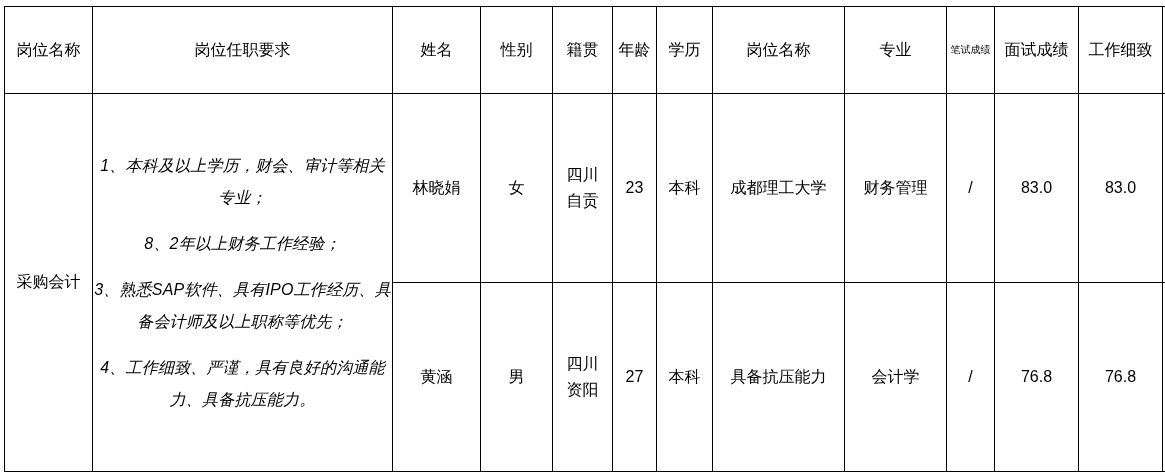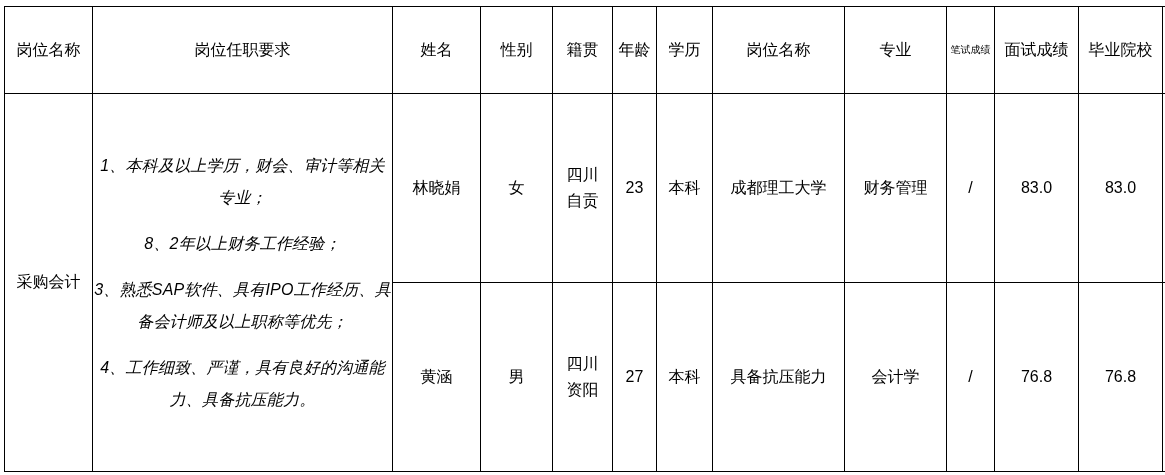--- a/index.html
+++ b/index.html
@@ -112,21 +112,21 @@
         <td>岗位任职要求</td>
         <td>姓名</td>
         <td>性别</td>
         <td>籍贯</td>
         <td>年龄</td>
         <td>学历</td>
         <td>岗位名称</td>
         <td>专业</td>
         <td class="narrow">笔试成绩</td>
         <td>面试成绩</td>
-        <td>毕业院校</td>
+        <td>工作细致</td>
         <td>排名</td>
       </tr>
 
       <tr class="row-body">
         <td class="post-name" rowspan="2">采购会计</td>
         <td class="req" rowspan="2">
           <p>1、本科及以上学历，财会、审计等相关专业；</p>
           <p>8、2年以上财务工作经验；</p>
           <p>3、熟悉SAP软件、具有IPO工作经历、具备会计师及以上职称等优先；</p>
           <p>4、工作细致、严谨，具有良好的沟通能力、具备抗压能力。</p>

